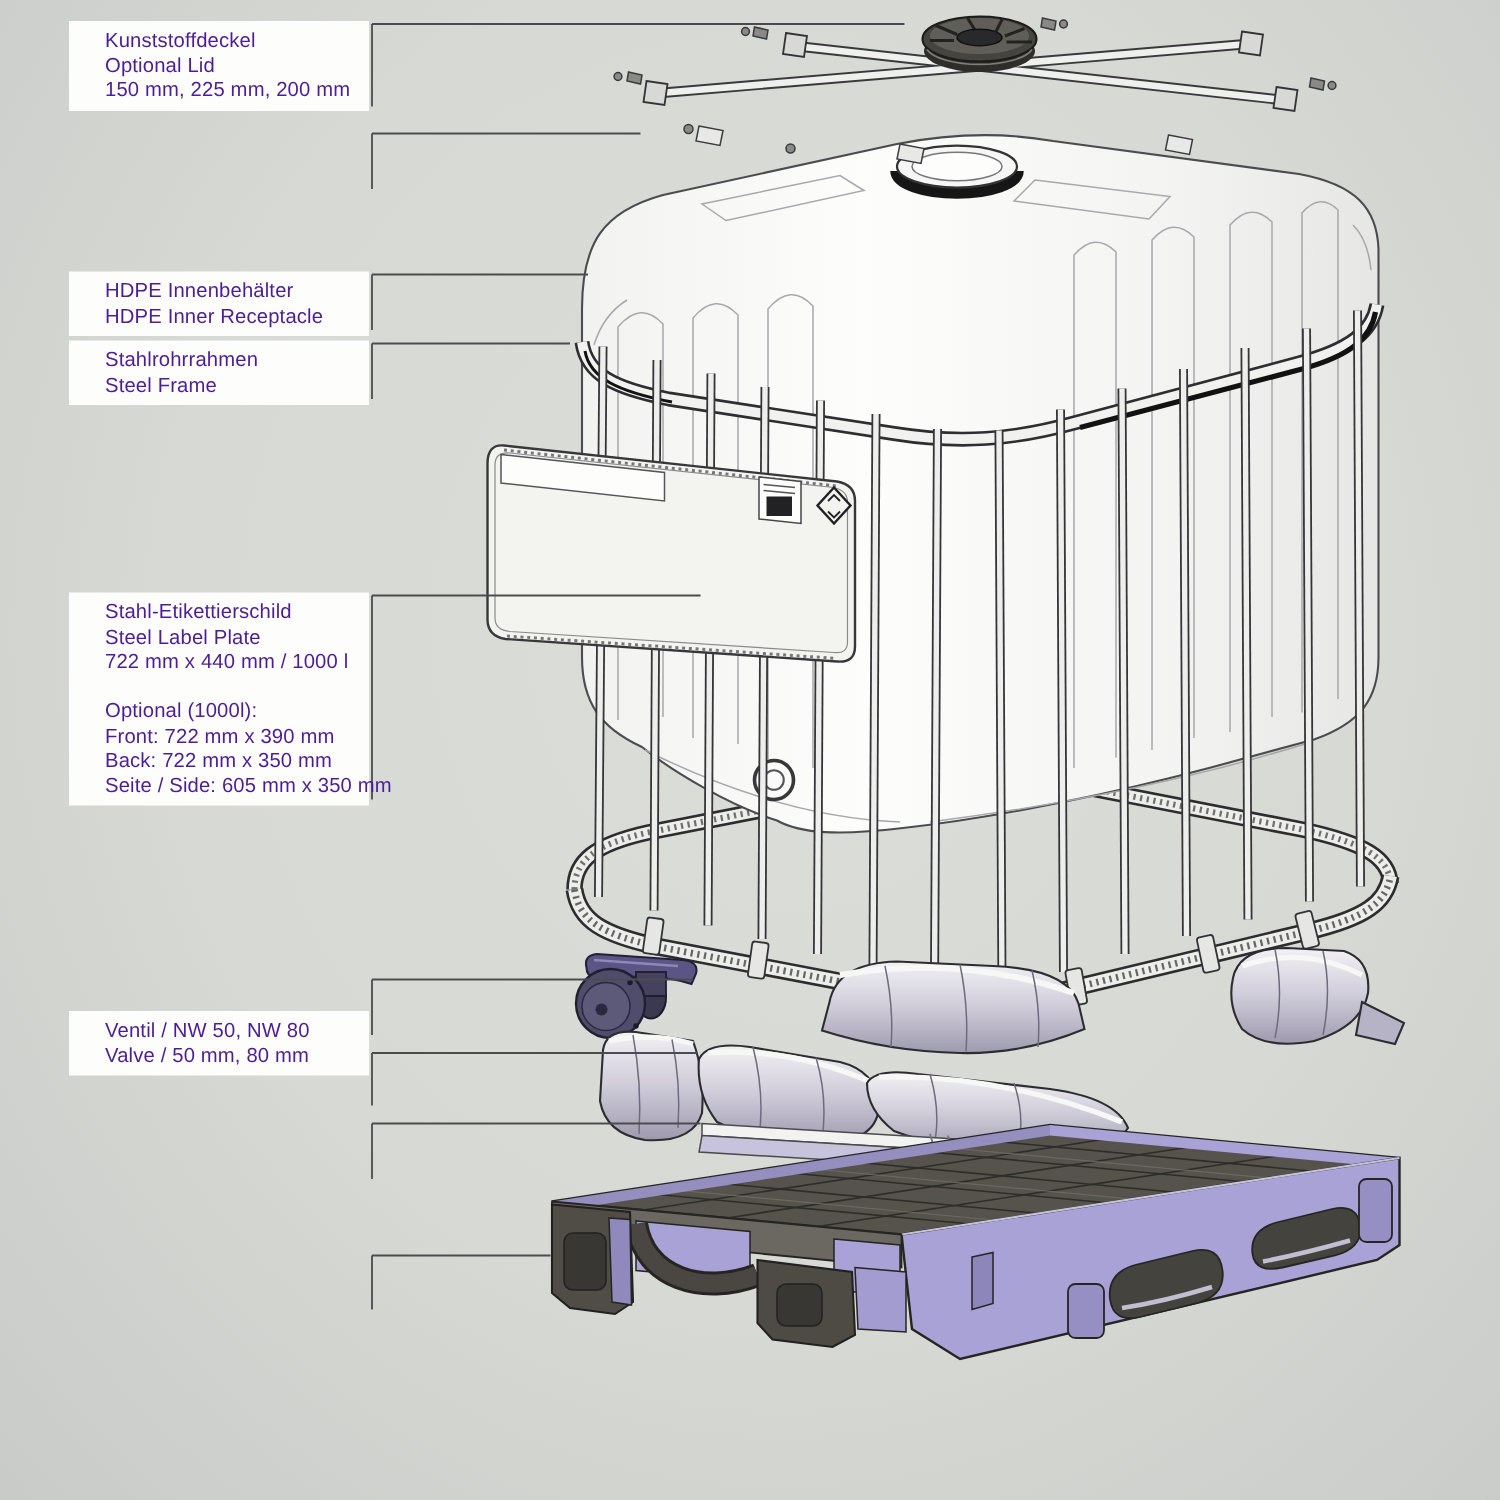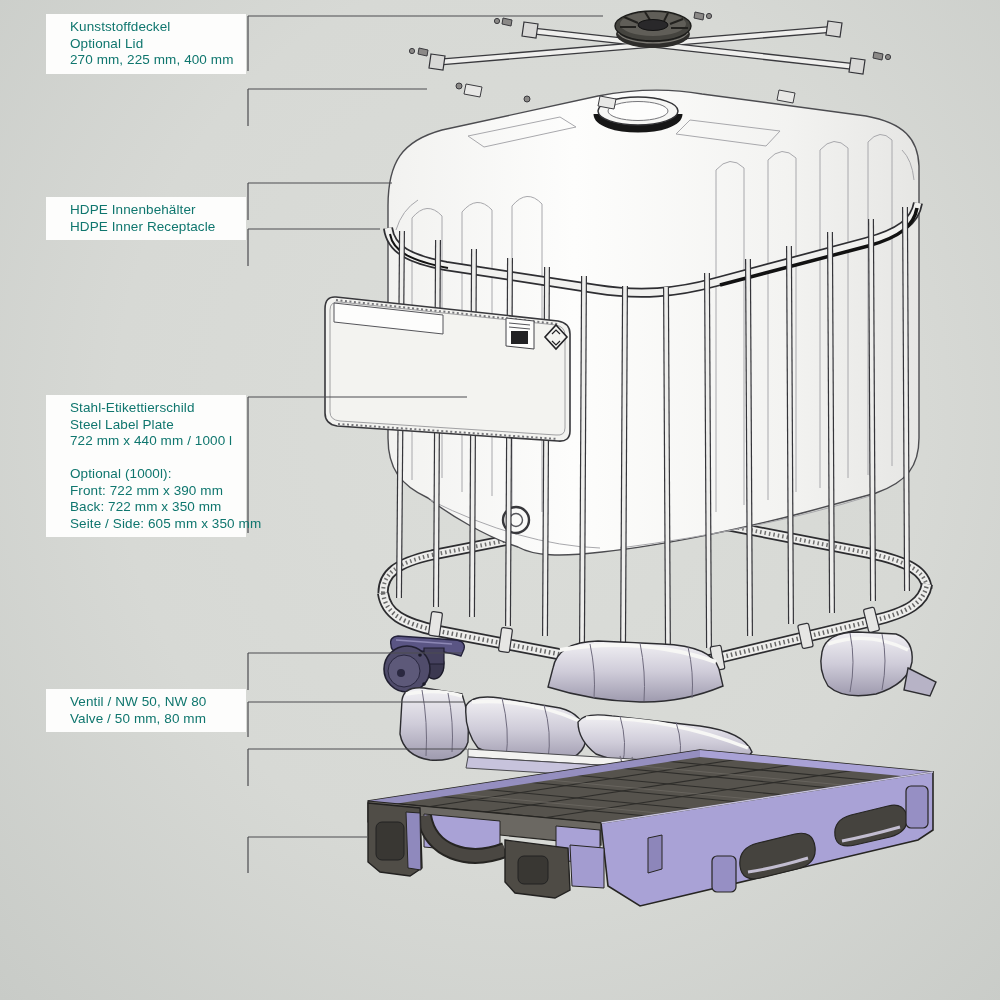--- a/index.html
+++ b/index.html
@@ -3,21 +3,21 @@
 <meta charset="utf-8">
 <style>
   html,body{margin:0;padding:0;}
   body{width:1000px;height:1000px;overflow:hidden;
        font-family:"Liberation Sans","DejaVu Sans",sans-serif;}
   .stage{position:relative;width:1000px;height:1000px;
          background:radial-gradient(ellipse at 52% 42%, #dbddd9 0%, #d7d9d5 55%, #c8cbc7 100%);}
   svg{position:absolute;inset:0;}
   .label{position:absolute;left:46px;width:200px;background:#fdfdfc;
          padding:5px 6px 5px 24px;box-sizing:border-box;
-         color:#0f766e;font-size:13.5px;font-weight:500;letter-spacing:.1px;}
+         color:#4c1d95;font-size:13.5px;font-weight:500;letter-spacing:.1px;}
   .ln{line-height:16.5px;min-height:16.5px;white-space:nowrap;}
 </style>
 </head>
 <body>
 
 <div class="stage">
 
 <svg width="1000" height="1000" viewBox="0 0 1000 1000">
   <defs>
     <linearGradient id="tankGrad" x1="0" y1="0" x2="1" y2="0">
@@ -287,34 +287,38 @@
     <path d="M248,653 L462,653 M248,653 L248,690"></path>
     <path d="M248,702 L465,702 M248,702 L248,737"></path>
     <path d="M248,749 L467,749 M248,749 L248,786"></path>
     <path d="M248,837 L367,837 M248,837 L248,873"></path>
   </g>
 </svg>
 
 <div class="label" style="top:14px">
   <div class="ln">Kunststoffdeckel</div>
   <div class="ln">Optional Lid</div>
-  <div class="ln">270 mm, 225 mm, 400 mm</div>
-</div>
-<div class="label" style="top:197px">
+  <div class="ln">150 mm, 225 mm, 200 mm</div>
+</div>
+<div class="label" style="top:181px">
   <div class="ln">HDPE Innenbehälter</div>
   <div class="ln">HDPE Inner Receptacle</div>
+</div>
+<div class="label" style="top:227px">
+  <div class="ln">Stahlrohrrahmen</div>
+  <div class="ln">Steel Frame</div>
 </div>
 <div class="label" style="top:395px">
   <div class="ln">Stahl-Etikettierschild</div>
   <div class="ln">Steel Label Plate</div>
   <div class="ln">722 mm x 440 mm / 1000 l</div>
   <div class="ln"></div>
   <div class="ln">Optional (1000l):</div>
   <div class="ln">Front: 722 mm x 390 mm</div>
   <div class="ln">Back: 722 mm x 350 mm</div>
   <div class="ln">Seite / Side: 605 mm x 350 mm</div>
 </div>
-<div class="label" style="top:689px">
+<div class="label" style="top:674px">
   <div class="ln">Ventil / NW 50, NW 80</div>
   <div class="ln">Valve / 50 mm, 80 mm</div>
 </div>
 
 </div>
 
 </body></html>

